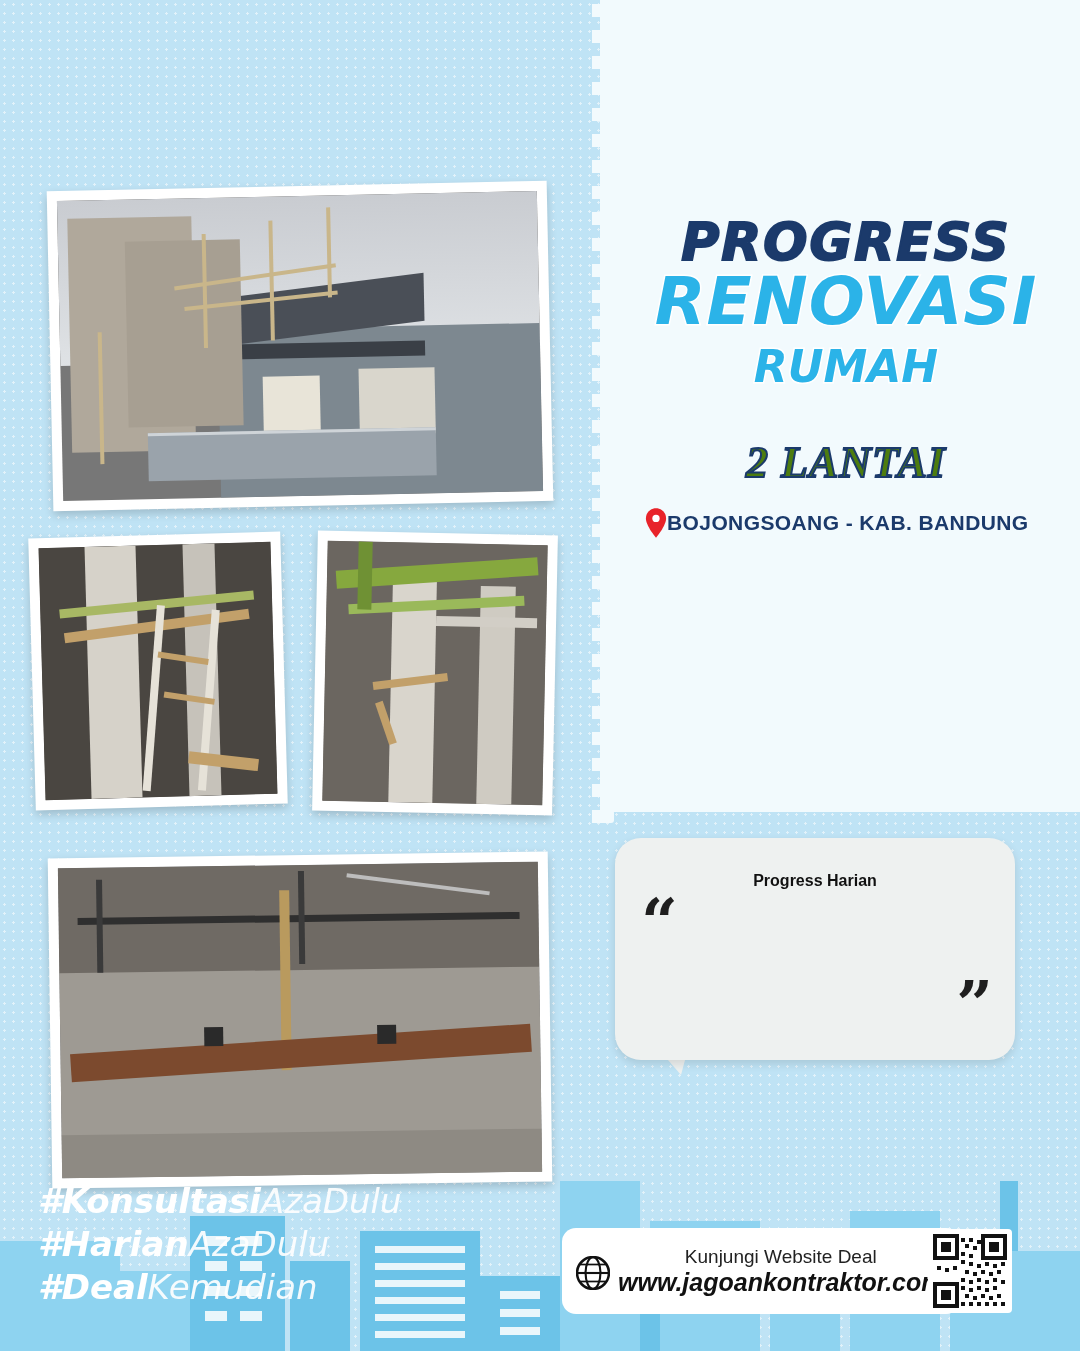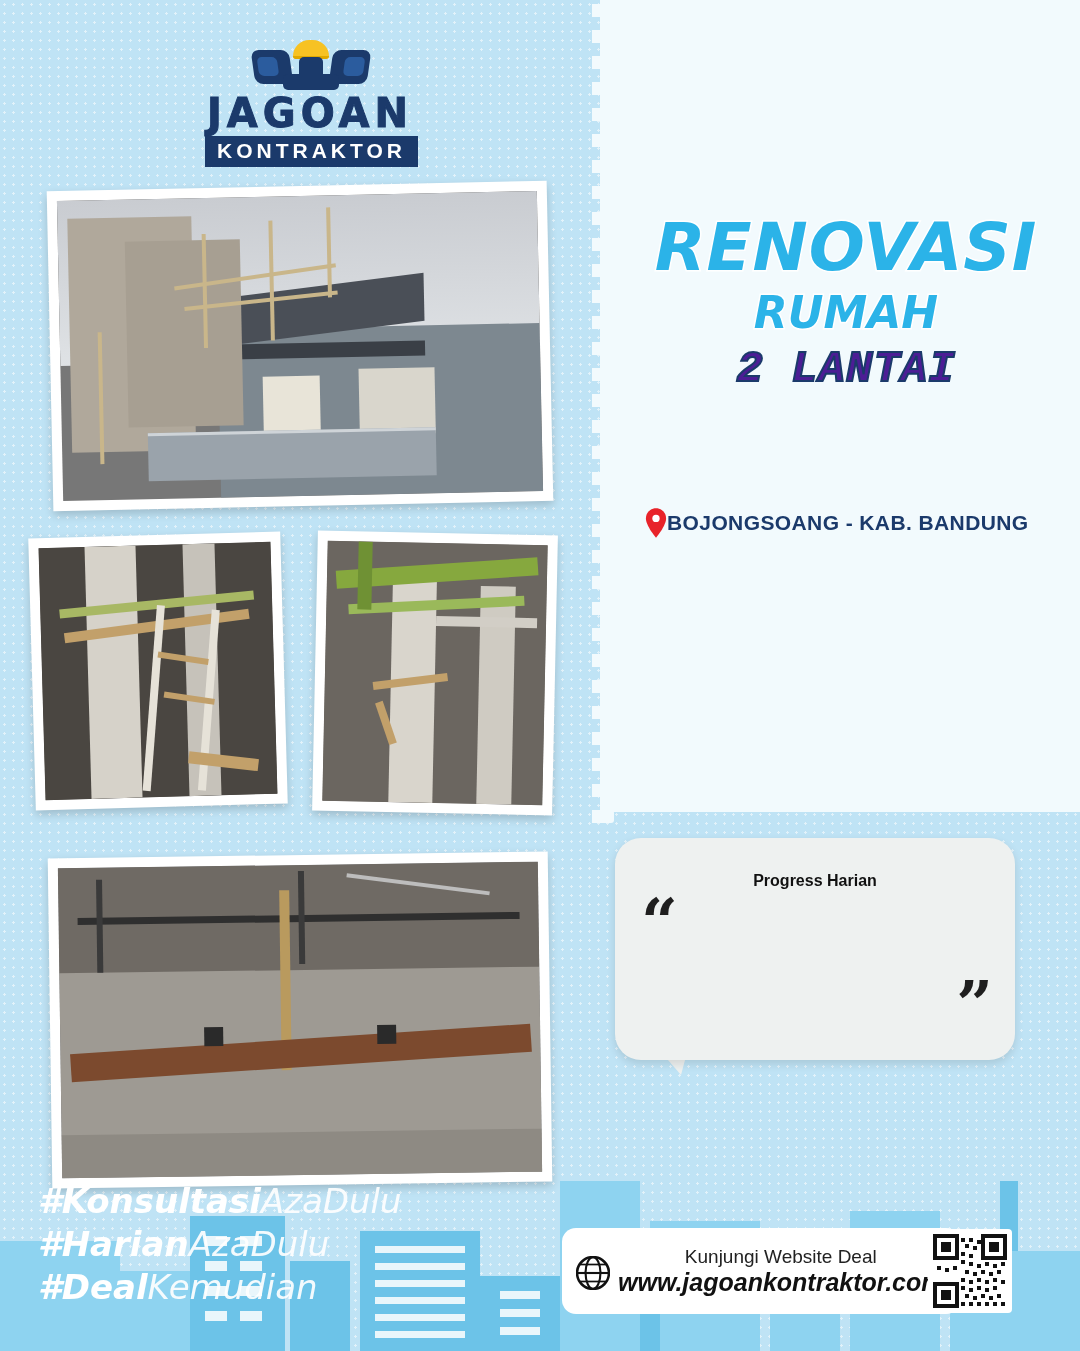--- a/index.html
+++ b/index.html
@@ -165,24 +165,24 @@
   }
   .hl3 {
     font-family: "DejaVu Sans", sans-serif;
     font-weight: bold; font-style: italic;
     font-size: 44px;
     color: #2bb3e8; line-height: 64px;
     -webkit-text-stroke: 3px #ffffff;
     paint-order: stroke fill;
   }
   .hl4 {
-    font-family: Liberation Mono, monospace;
+    font-family: Liberation Serif, serif;
     font-weight: bold; font-style: italic;
     font-size: 44px; letter-spacing: 1px;
-    color: #4c1d95; line-height: 48px;
+    color: #4d7c0f; line-height: 48px; margin-top: 40px;
     -webkit-text-stroke: 2px #1b3a6b;
   }
   .location-row {
     position: absolute; left: 645px; top: 508px;
     display: flex; align-items: center; gap: 0;
   }
   .pin { width: 22px; height: 30px; }
   .location-text {
     font-weight: bold; font-size: 21px; letter-spacing: 0.4px; color: #1b3a6b;
   }
@@ -280,31 +280,20 @@
       <div class="notch" style="top: 628px;"></div>
       <div class="notch" style="top: 654px;"></div>
       <div class="notch" style="top: 680px;"></div>
       <div class="notch" style="top: 706px;"></div>
       <div class="notch" style="top: 732px;"></div>
       <div class="notch" style="top: 758px;"></div>
       <div class="notch" style="top: 784px;"></div>
       <div class="notch" style="top: 810px;"></div>
     </div>
 
-  <div class="logo-wrap">
-    <div class="logo-mascot">
-      <div class="arm-l"></div>
-      <div class="arm-r"></div>
-      <div class="helmet"></div>
-      <div class="head"></div>
-      <div class="body-block"></div>
-    </div>
-    <div class="logo-jagoan">JAGOAN</div>
-    <div class="logo-kontraktor">KONTRAKTOR</div>
-  </div>
 
   <div class="photo" id="photo1">
     <div class="inner">
       <div class="sky"></div>
       <div class="p1-house"></div>
       <div class="p1-roof"></div>
       <div class="p1-canopy"></div>
       <div class="p1-wall"></div>
       <div class="p1-wall2"></div>
       <div class="p1-door"></div>
@@ -358,20 +347,21 @@
       <div class="wood" style="left:46%;top:8%;width:10px;height:58%;background:#b99a5e;"></div>
       <div class="dark" style="left:60%;top:6%;width:30%;height:4px;background:#bdbdbd;transform:rotate(8deg);"></div>
       <div class="p4-beam"></div>
       <div class="p4-plate" style="left:30%;"></div>
       <div class="p4-plate" style="left:66%;"></div>
       <div class="dark" style="left:0;top:86%;width:100%;height:14%;background:#8e8a83;"></div>
     </div>
   </div>
 
   <div class="headline">
+    <div class="hl1">PROGRESS</div>
     <div class="hl2">RENOVASI</div>
     <div class="hl3">RUMAH</div>
     <div class="hl4">2 LANTAI</div>
   </div>
 
   <div class="location-row">
     <svg class="pin" viewBox="0 0 24 32">
       <path d="M12 0C5.8 0 1 4.8 1 11c0 8 11 21 11 21s11-13 11-21C23 4.8 18.2 0 12 0z" fill="#e8232a"></path>
       <circle cx="12" cy="11" r="4" fill="#ffffff"></circle>
     </svg>

